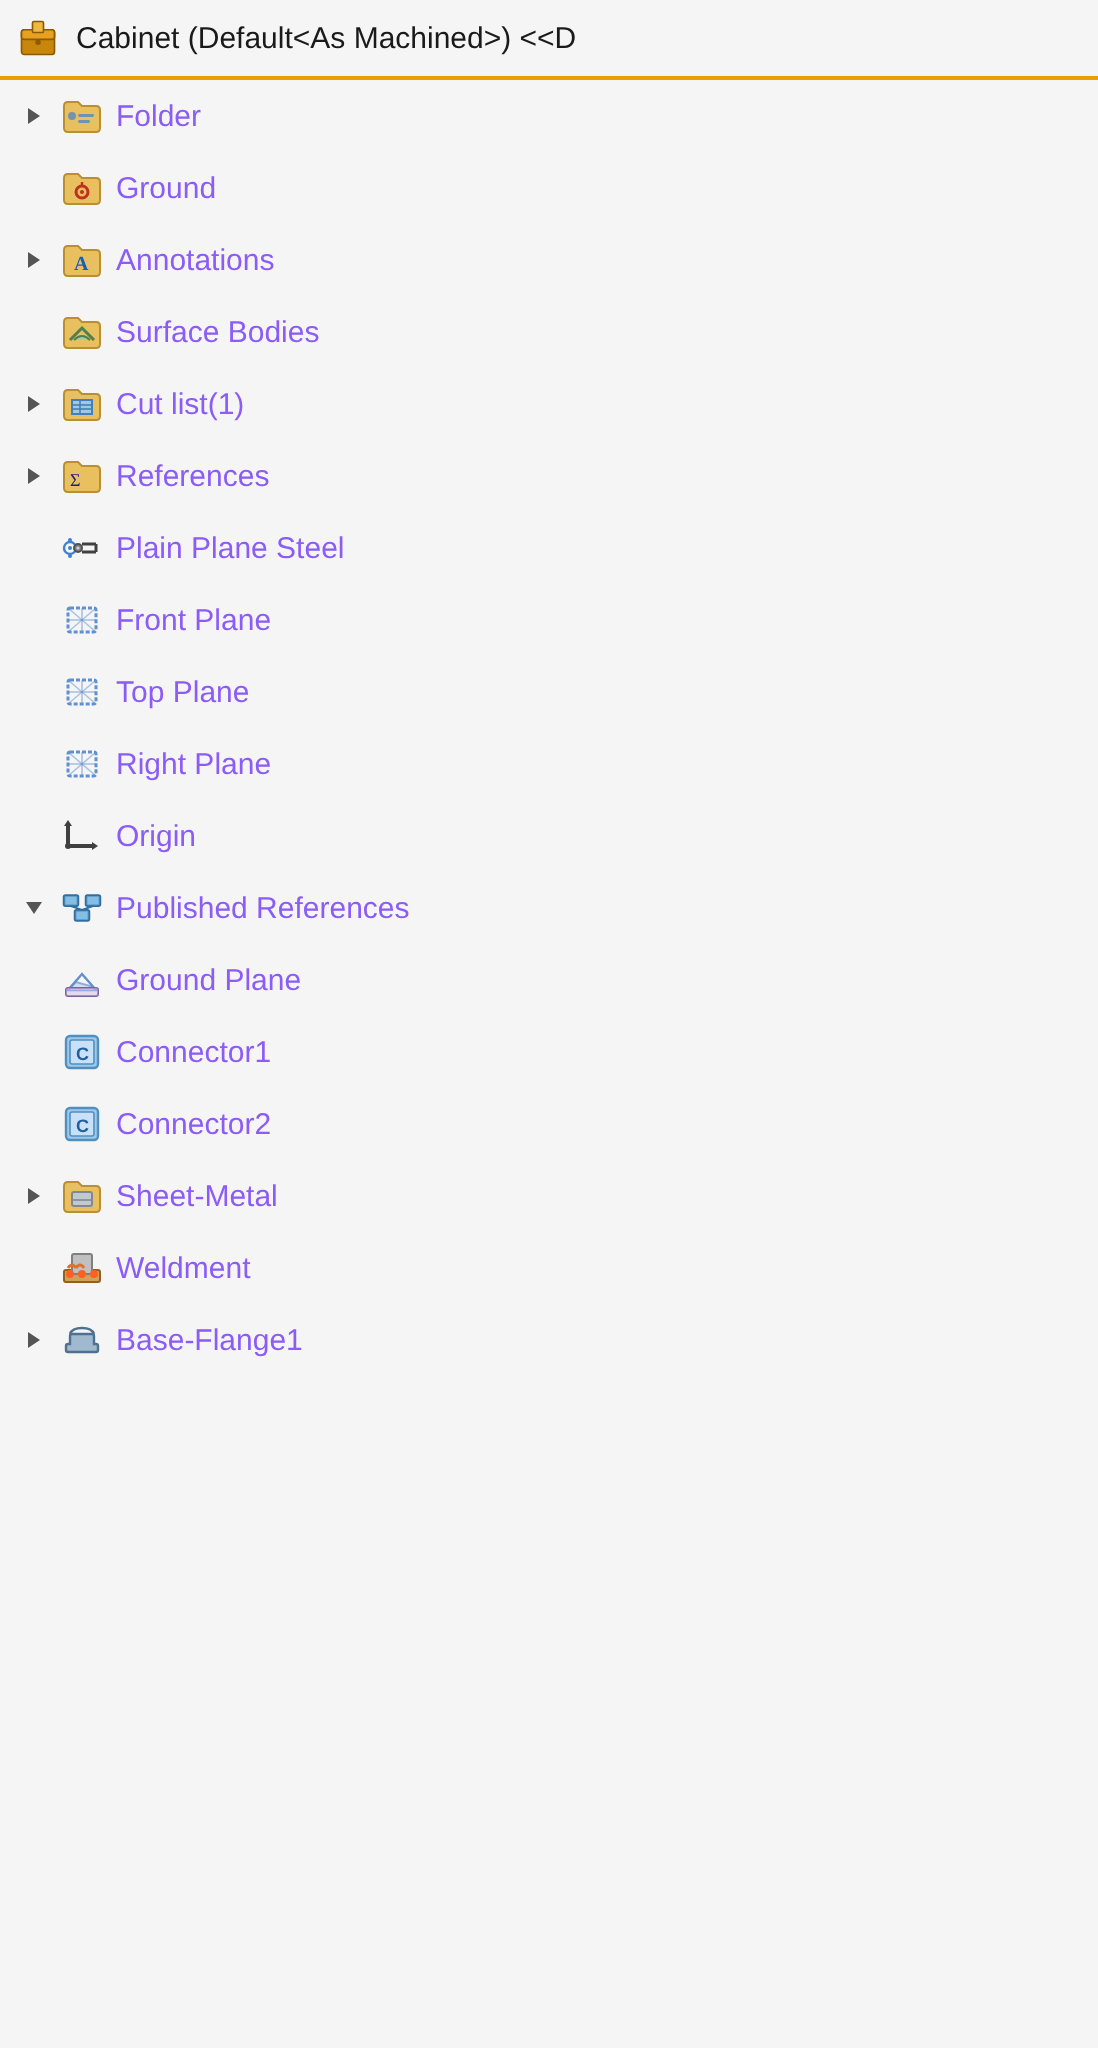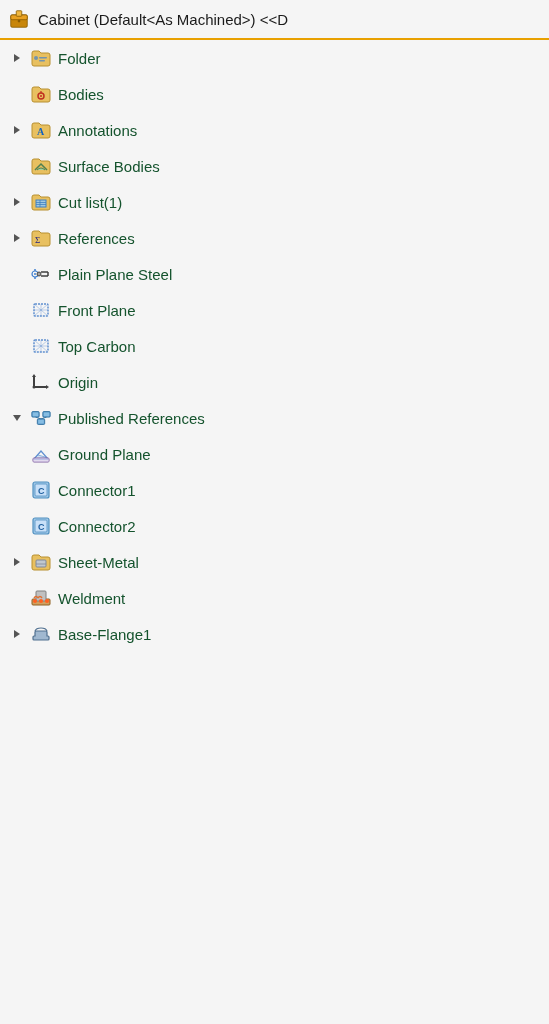--- a/index.html
+++ b/index.html
@@ -61,21 +61,21 @@
     }
     .item-icon {
       width: 22px;
       height: 22px;
       flex-shrink: 0;
       display: flex;
       align-items: center;
       justify-content: center;
     }
     .item-label {
-      color: #14532d;
+      color: #8b5cf6;
       font-size: 15px;
       user-select: none;
     }
     
     svg { display: block; }
   </style>
 </head>
 <body>
 
 <div class="tree-container">
@@ -113,21 +113,21 @@
       <div class="tree-item">
         <div class="expand-placeholder"></div>
         <div class="item-icon">
           <svg width="22" height="22" viewBox="0 0 22 22">
     <path d="M2 6 Q2 4 4 4 L9 4 L11 6 L18 6 Q20 6 20 8 L20 17 Q20 19 18 19 L4 19 Q2 19 2 17 Z" fill="#e8c060" stroke="#b89030" stroke-width="1"></path>
     <circle cx="11" cy="13" r="3" fill="none" stroke="#c03020" stroke-width="1.5"></circle>
     <circle cx="11" cy="13" r="1" fill="#c03020"></circle>
     <line x1="11" y1="8" x2="11" y2="10" stroke="#c03020" stroke-width="1.2"></line>
   </svg>
         </div>
-        <span class="item-label">Bodies</span>
+        <span class="item-label">Ground</span>
       </div>
       <div class="tree-item">
         <div class="expand-arrow">
           <svg width="10" height="10" viewBox="0 0 10 10">
             <polygon points="2,1 8,5 2,9" fill="#555"></polygon>
           </svg>
         </div>
         <div class="item-icon">
           <svg width="22" height="22" viewBox="0 0 22 22">
     <path d="M2 6 Q2 4 4 4 L9 4 L11 6 L18 6 Q20 6 20 8 L20 17 Q20 19 18 19 L4 19 Q2 19 2 17 Z" fill="#e8c060" stroke="#b89030" stroke-width="1"></path>
@@ -212,21 +212,34 @@
         <div class="expand-placeholder"></div>
         <div class="item-icon">
           <svg width="22" height="22" viewBox="0 0 22 22">
     <rect x="4" y="5" width="14" height="12" rx="1" fill="none" stroke="#6090d0" stroke-width="1.5" stroke-dasharray="2,1"></rect>
     <line x1="4" y1="5" x2="18" y2="17" stroke="#6090d0" stroke-width="0.8" opacity="0.5"></line>
     <line x1="18" y1="5" x2="4" y2="17" stroke="#6090d0" stroke-width="0.8" opacity="0.5"></line>
     <line x1="11" y1="5" x2="11" y2="17" stroke="#6090d0" stroke-width="0.8" opacity="0.5"></line>
     <line x1="4" y1="11" x2="18" y2="11" stroke="#6090d0" stroke-width="0.8" opacity="0.5"></line>
   </svg>
         </div>
-        <span class="item-label">Top Carbon</span>
+        <span class="item-label">Top Plane</span>
+      </div>
+      <div class="tree-item">
+        <div class="expand-placeholder"></div>
+        <div class="item-icon">
+          <svg width="22" height="22" viewBox="0 0 22 22">
+    <rect x="4" y="5" width="14" height="12" rx="1" fill="none" stroke="#6090d0" stroke-width="1.5" stroke-dasharray="2,1"></rect>
+    <line x1="4" y1="5" x2="18" y2="17" stroke="#6090d0" stroke-width="0.8" opacity="0.5"></line>
+    <line x1="18" y1="5" x2="4" y2="17" stroke="#6090d0" stroke-width="0.8" opacity="0.5"></line>
+    <line x1="11" y1="5" x2="11" y2="17" stroke="#6090d0" stroke-width="0.8" opacity="0.5"></line>
+    <line x1="4" y1="11" x2="18" y2="11" stroke="#6090d0" stroke-width="0.8" opacity="0.5"></line>
+  </svg>
+        </div>
+        <span class="item-label">Right Plane</span>
       </div>
       <div class="tree-item">
         <div class="expand-placeholder"></div>
         <div class="item-icon">
           <svg width="22" height="22" viewBox="0 0 22 22">
     <line x1="4" y1="16" x2="16" y2="16" stroke="#404040" stroke-width="2" marker-end="url(#ah)"></line>
     <line x1="4" y1="16" x2="4" y2="6" stroke="#404040" stroke-width="2"></line>
     <polygon points="16,14 19,16 16,18" fill="#404040"></polygon>
     <polygon points="2,6 4,3 6,6" fill="#404040"></polygon>
     <circle cx="4" cy="16" r="1.5" fill="#404040"></circle>

